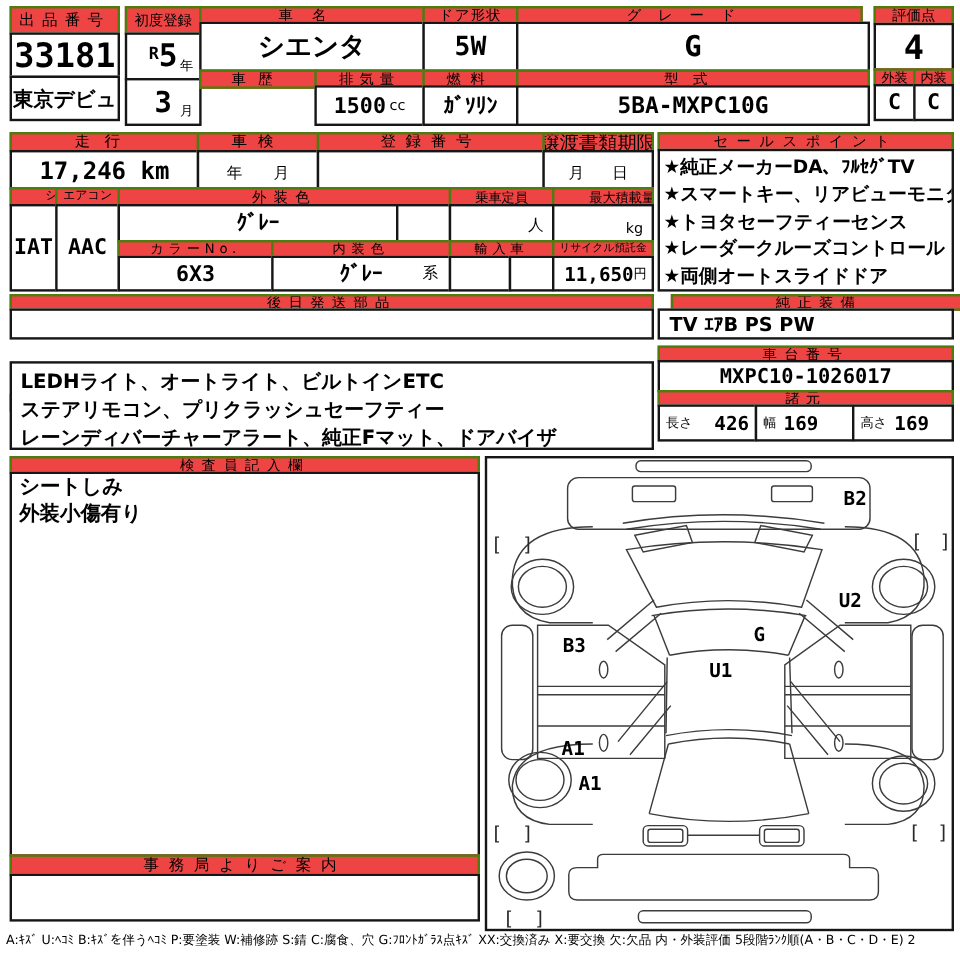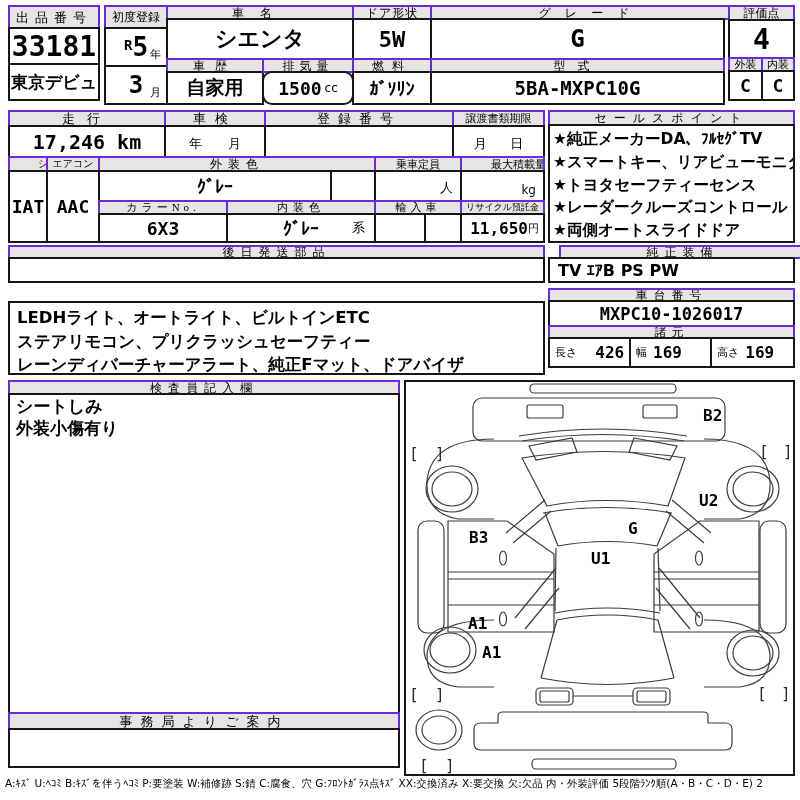--- a/index.html
+++ b/index.html
@@ -1,20 +1,20 @@
 <!DOCTYPE html>
 <html><head>
 <meta charset="utf-8">
 <style>
   html,body{margin:0;padding:0;background:#fff;}
   .sheet{position:relative;width:800px;height:800px;background:#fff;color:#000;
          font-family:"DejaVu Sans",sans-serif;overflow:hidden;}
-  .bar{position:absolute;box-sizing:border-box;border:2px solid #6d28d9;background:#e5e5e5;
+  .bar{position:absolute;box-sizing:border-box;border:2px solid #4d7c0f;background:#ef4444;
        display:flex;align-items:center;justify-content:center;font-size:13px;line-height:1;
-       white-space:nowrap;overflow:hidden;font-family:Liberation Serif, serif;}
+       white-space:nowrap;overflow:hidden;}
   .cell{position:absolute;box-sizing:border-box;border:2px solid #161616;background:#fff;
         display:flex;align-items:center;justify-content:center;overflow:hidden;}
   .mono{font-family:"DejaVu Sans Mono",monospace;font-weight:bold;}
   .b{font-weight:bold;}
   .tl{justify-content:flex-start;align-items:flex-start;}
   .unit{font-size:12px;margin-left:3px;}
   .lines{display:block;padding:3px 7px;line-height:24px;font-weight:bold;font-size:17px;white-space:nowrap;}
   svg text{font-family:"DejaVu Sans Mono",monospace;}
 </style>
 </head>
@@ -36,35 +36,34 @@
     <span class="mono" style="font-size:24px;">3</span>
     <span style="position:absolute;right:5px;bottom:3px;font-size:11px;">月</span>
   </div>
 
   <div class="bar" style="left:166px;top:5px;width:188px;height:15px;letter-spacing:16px;font-size:12px;">車名</div>
   <div class="cell b" style="left:166px;top:18px;width:188px;height:42px;font-size:22px;">シエンタ</div>
 
   <div class="bar" style="left:352px;top:5px;width:80px;height:15px;font-size:12px;letter-spacing:1px;">ドア形状</div>
   <div class="cell mono" style="left:352px;top:18px;width:80px;height:42px;font-size:22px;">5W</div>
 
-  <div class="bar" style="left:430px;top:5px;width:322px;height:15px;letter-spacing:14px;font-size:12px;">グレード</div>
+  <div class="bar" style="left:430px;top:5px;width:289px;height:15px;letter-spacing:14px;font-size:12px;">グレード</div>
   <div class="cell mono" style="left:430px;top:18px;width:295px;height:42px;font-size:24px;">G</div>
 
   <div class="bar" style="left:728px;top:5px;width:67px;height:16px;font-size:12px;">評価点</div>
   <div class="cell mono" style="left:728px;top:19px;width:67px;height:40px;font-size:28px;">4</div>
   <div class="bar" style="left:728px;top:57px;width:35px;height:15px;font-size:11px;">外装</div>
   <div class="bar" style="left:761px;top:57px;width:34px;height:15px;font-size:11px;">内装</div>
   <div class="cell mono" style="left:728px;top:70px;width:35px;height:31px;font-size:18px;">C</div>
   <div class="cell mono" style="left:761px;top:70px;width:34px;height:31px;font-size:18px;">C</div>
 
   <div class="bar" style="left:166px;top:58px;width:98px;height:16px;letter-spacing:10px;font-size:12px;">車歴</div>
-  <div class="cell b" style="left:166px;top:71px;width:98px;height:34px;font-size:19px;">自家用</div>
 
   <div class="bar" style="left:262px;top:58px;width:92px;height:15px;letter-spacing:5px;font-size:12px;">排気量</div>
-  <div class="cell" style="left:262px;top:71px;width:92px;height:34px;border-radius:10px;">
+  <div class="cell" style="left:262px;top:71px;width:92px;height:34px;">
     <span class="mono" style="font-size:18px;">1500</span>
     <span class="unit">cc</span>
   </div>
 
   <div class="bar" style="left:352px;top:58px;width:80px;height:15px;letter-spacing:8px;font-size:12px;">燃料</div>
   <div class="cell b" style="left:352px;top:71px;width:80px;height:34px;font-size:18px;">ｶﾞｿﾘﾝ</div>
 
   <div class="bar" style="left:430px;top:58px;width:295px;height:15px;letter-spacing:12px;font-size:12px;">型式</div>
   <div class="cell mono" style="left:430px;top:71px;width:295px;height:34px;font-size:19px;">5BA-MXPC10G</div>
 
@@ -73,21 +72,21 @@
 
   <div class="bar" style="left:164px;top:110px;width:102px;height:17px;letter-spacing:9px;">車検</div>
   <div class="cell" style="left:164px;top:125px;width:102px;height:33px;align-items:flex-end;justify-content:space-around;padding:0 10px 3px;font-size:13px;">
     <span>年</span>
     <span>月</span>
   </div>
 
   <div class="bar" style="left:264px;top:110px;width:190px;height:17px;letter-spacing:8px;">登録番号</div>
   <div class="cell" style="left:264px;top:125px;width:190px;height:33px;"></div>
 
-  <div class="bar" style="left:452px;top:110px;width:93px;height:17px;font-size:11px;">譲渡書類期限</div>
+  <div class="bar" style="left:452px;top:110px;width:93px;height:17px;font-size:16px;">譲渡書類期限</div>
   <div class="cell" style="left:452px;top:125px;width:93px;height:33px;align-items:flex-end;justify-content:space-around;padding:0 8px 3px;font-size:13px;">
     <span>月</span>
     <span>日</span>
   </div>
 
   <div class="bar" style="left:8px;top:156px;width:40px;height:16px;font-size:10px;padding-left:43px;">シフト</div>
   <div class="cell mono" style="left:8px;top:170px;width:40px;height:73px;font-size:18px;">IAT</div>
 
   <div class="bar" style="left:46px;top:156px;width:54px;height:16px;font-size:10px;">エアコン</div>
   <div class="cell mono" style="left:46px;top:170px;width:54px;height:73px;font-size:18px;">AAC</div>

